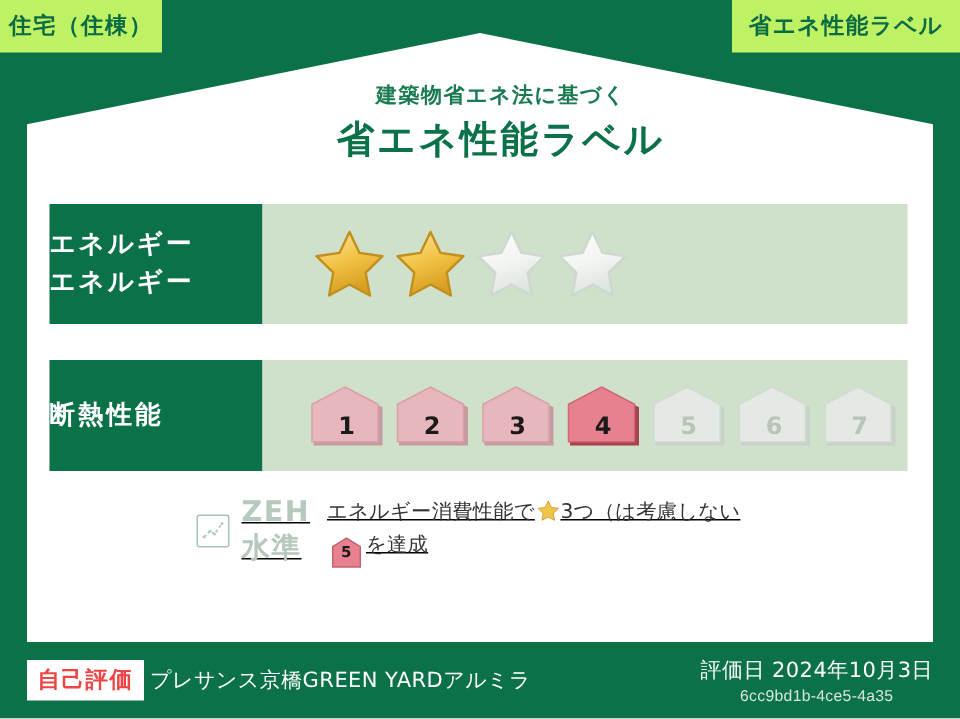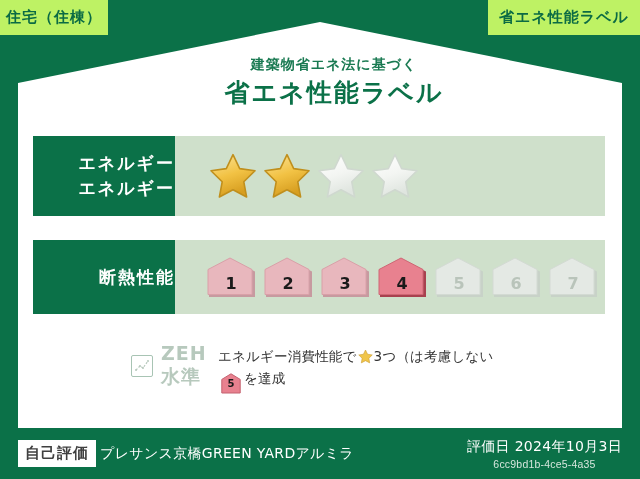--- a/index.html
+++ b/index.html
@@ -56,21 +56,21 @@
     position:absolute; left:33px; width:572px; height:80px;
     display:flex; align-items:stretch; z-index:5;
   }
   #row-energy{ top:136px; }
   #row-insulation{ top:240px; height:74px; }
 
   .metric-label{
     width:142px; flex:0 0 142px;
     background:#0b7148; color:#ffffff;
     display:flex; flex-direction:column;
-    align-items:flex-end; justify-content:center;
+    align-items:flex-start; justify-content:center;
     font-weight:bold; font-size:17px; letter-spacing:2px; line-height:1.45;
   }
   .metric-value{
     flex:1; background:#cfe0cb;
     display:flex; align-items:center;
     padding-left:34px; gap:6px;
   }
   #row-insulation .metric-value{ padding-left:30px; gap:5px; }
 
   
@@ -86,21 +86,21 @@
     position:relative; z-index:2;
     font-size:16px; font-weight:bold;
     padding-bottom:5px;
   }
   .grade.lit span{ color:#1a1a1a; }
   .grade.dim span{ color:#b9c4ba; }
 
   
   #zeh-row{
     position:absolute; left:33px; top:330px; width:572px; height:60px;
-    display:flex; align-items:flex-end; z-index:5;
+    display:flex; align-items:flex-start; z-index:5;text-decoration:underline;
   }
   #zeh-mark{
     display:flex; align-items:center; gap:8px;
     width:185px; flex:0 0 185px; padding-left:98px;
   }
   #zeh-icon{
     width:22px; height:22px; flex:0 0 22px;
     border:1.5px solid #a8c4b4; border-radius:2px;
     position:relative; background:#fff;
   }
@@ -125,21 +125,21 @@
   }
 
   
   #footer{
     position:absolute; left:0; bottom:0; width:640px; height:51px;
     display:flex; align-items:center; z-index:6;
     color:#ffffff;
   }
   #self-eval-tag{
     margin-left:18px;
-    background:#ffffff; color:#404040;
+    background:#ffffff; color:#ef4444;
     font-weight:bold; font-size:15px;
     padding:4px 7px; letter-spacing:1px;
     flex:0 0 auto;
   }
   #building-name{
     margin-left:4px; font-size:14px; color:#ffffff; letter-spacing:0.3px;
     flex:1;
   }
   #eval-meta{
     margin-right:18px; text-align:center; flex:0 0 auto;

